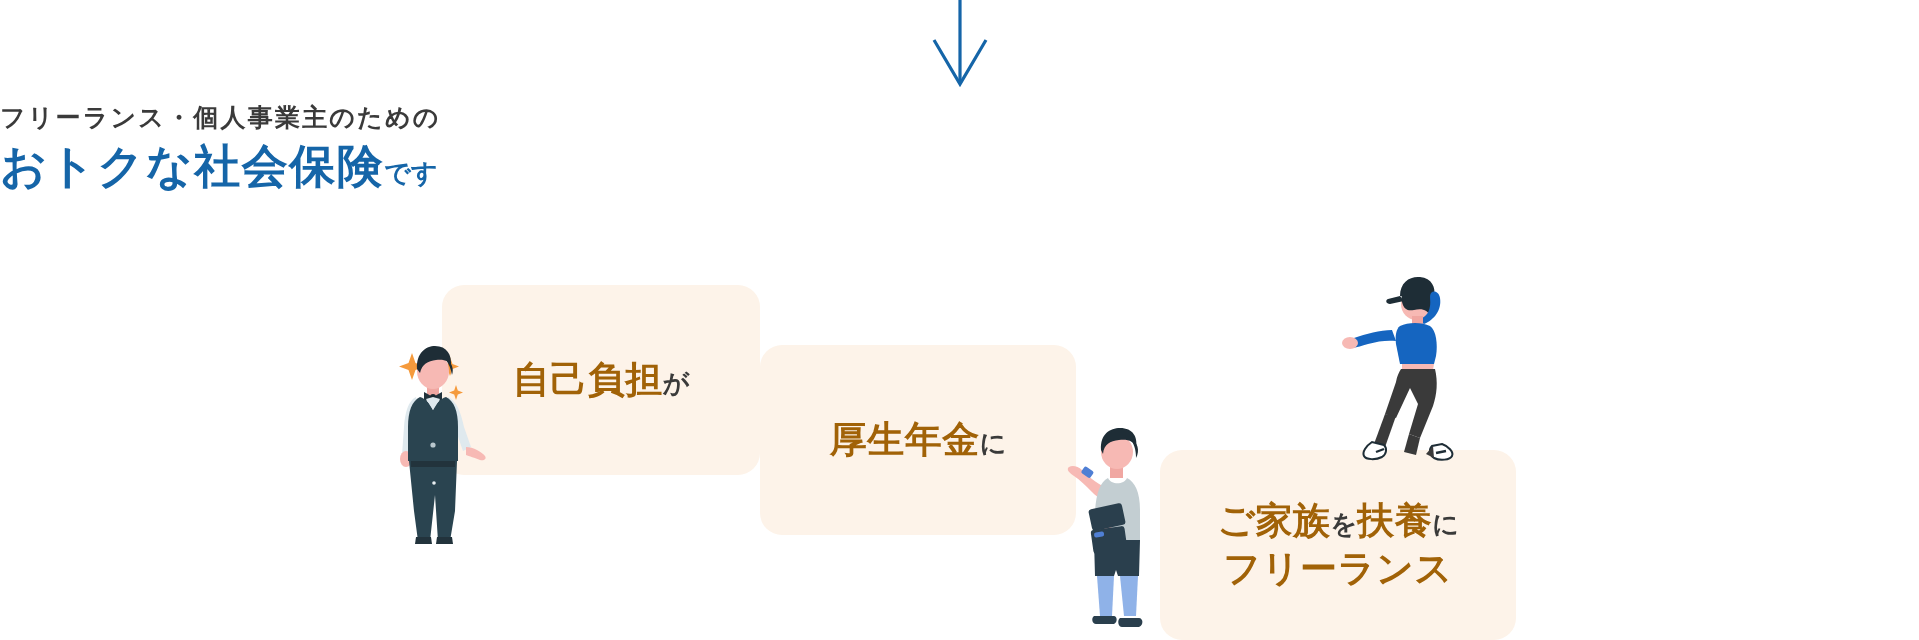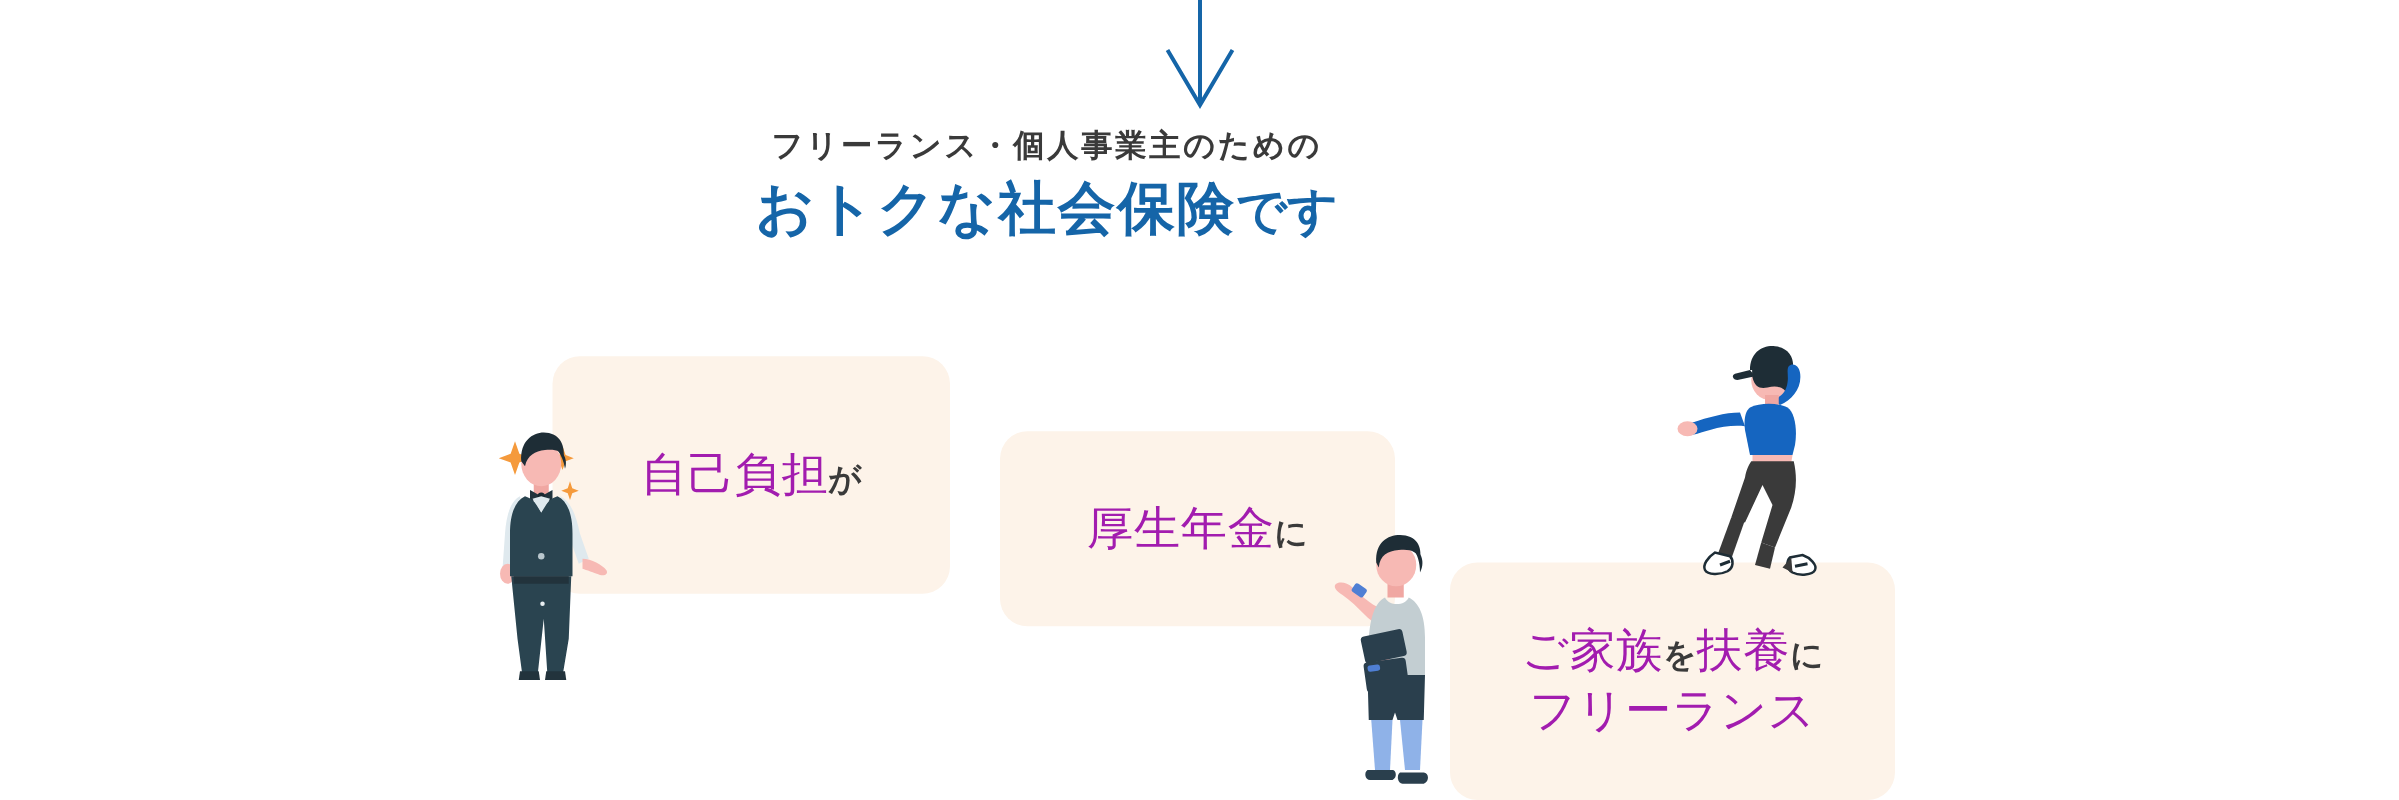--- a/index.html
+++ b/index.html
@@ -31,41 +31,41 @@
     width: 80px;
     height: 92px;
   }
 
   
   .heading-block {
     position: absolute;
     left: 0;
     top: 104px;
     width: 1675px;
-    text-align: center;
+    text-align: left;
   }
   .eyebrow {
     font-size: 25px;
     font-weight: 700;
     color: #3a3a3a;
     letter-spacing: 2.2px;
     line-height: 1.1;
     white-space: nowrap;
   }
   .headline {
     margin-top: 9px;
     font-size: 46px;
     font-weight: 800;
     color: #1565a8;
     letter-spacing: 1.5px;
     line-height: 1.12;
     white-space: nowrap;
   }
   .headline .tail {
-    font-size: 40px;
+    font-size: 26px;
     letter-spacing: 0px;
     font-family: Liberation Mono, monospace;
   }
 
   
   .card {
     position: absolute;
     background: #fdf3e9;
     border-radius: 22px;
     box-sizing: border-box;
@@ -78,33 +78,33 @@
     transform: translateY(-50%);
     text-align: center;
     line-height: 1.30;
     white-space: nowrap;
   }
   .line {
     display: block;
   }
   .big {
     font-size: 37px;
-    font-weight: 400;
-    color: #a21caf;
+    font-weight: 700;
+    color: #a16207;
     letter-spacing: 0.5px;
   }
   .small-dark {
     font-size: 26px;
     font-weight: 800;
     color: #3a3a3a;
     letter-spacing: 0px;
   }
 
   #card-1 { left: 442px; top: 285px; width: 318px; height: 190px; }
-  #card-2 { left: 800px; top: 345px; width: 316px; height: 156px; }
+  #card-2 { left: 760px; top: 345px; width: 316px; height: 190px; }
   #card-3 { left: 1160px; top: 450px; width: 356px; height: 190px; }
 
   
   .figure {
     position: absolute;
   }
   #figure-waiter   { left: 378px;  top: 335px; width: 118px; height: 210px; }
   #figure-tablet   { left: 1060px; top: 420px; width: 118px; height: 220px; }
   #figure-walker   { left: 1330px; top: 268px; width: 146px; height: 200px; }
 </style>

